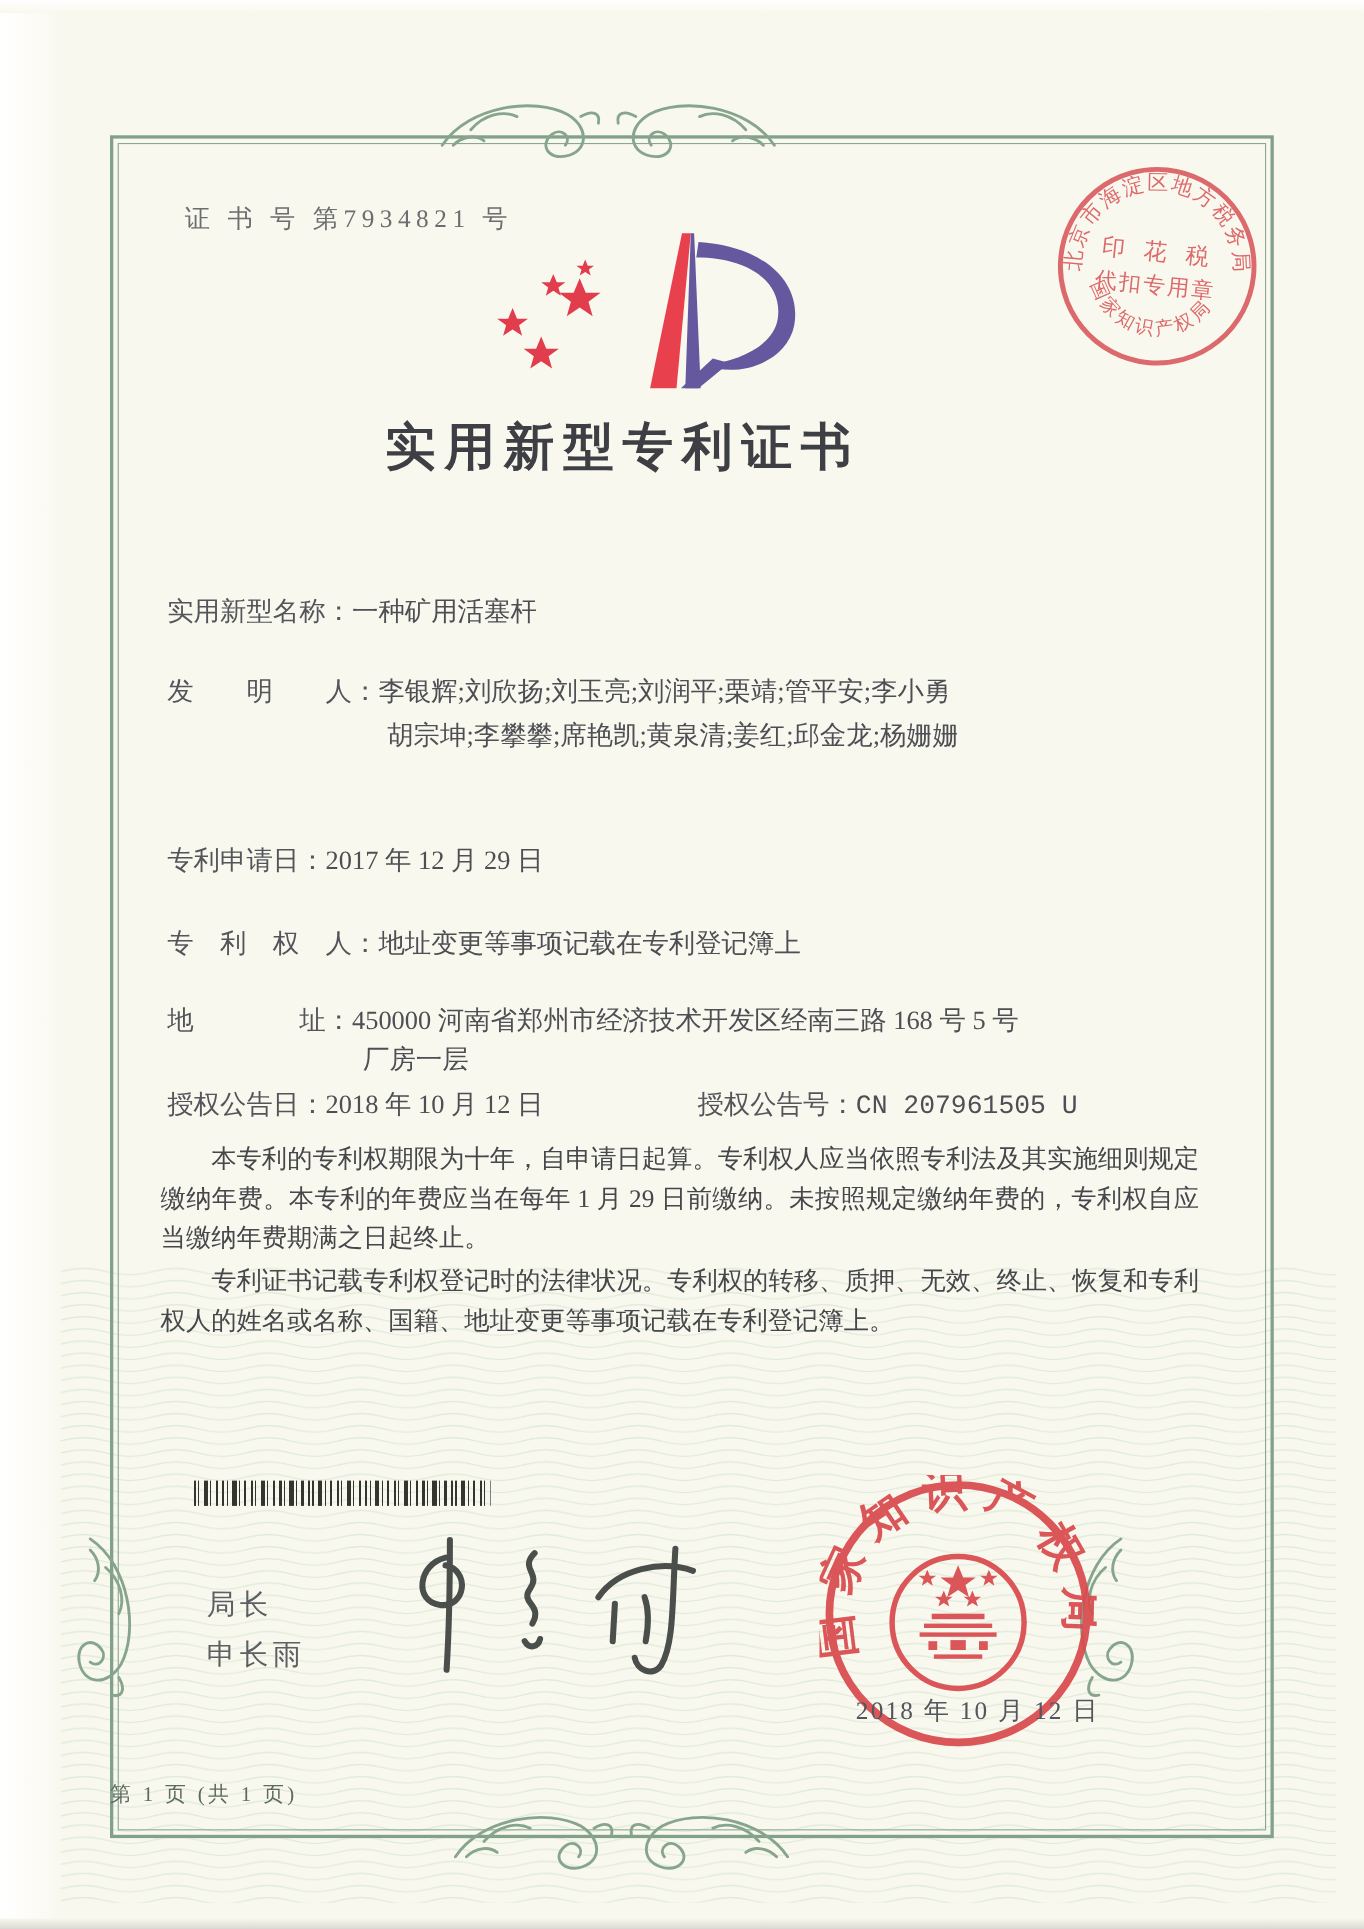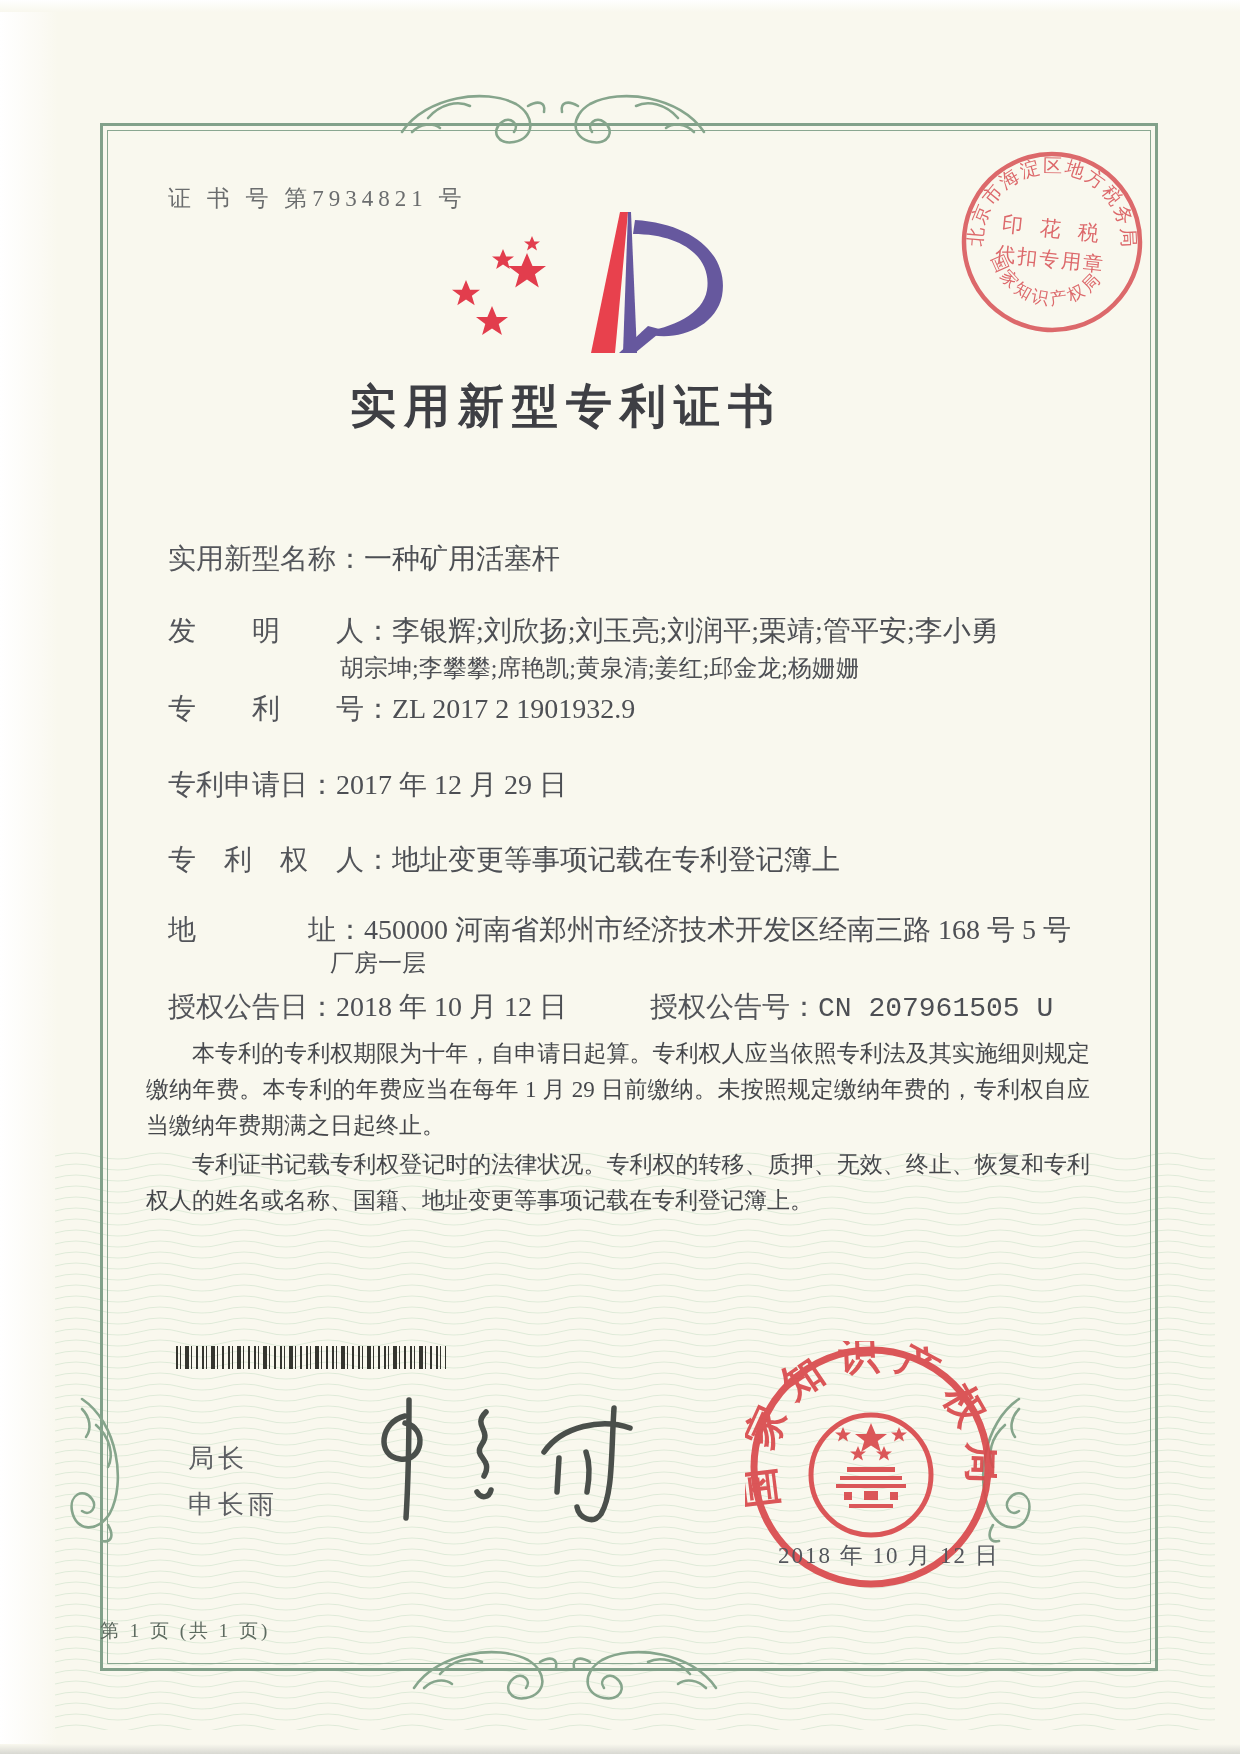--- a/index.html
+++ b/index.html
@@ -7,21 +7,21 @@
         font-family:"Liberation Serif","DejaVu Serif",serif;color:#4c4e52;}
   .scan-left{position:absolute;left:0;top:0;width:58px;height:100%;
              background:linear-gradient(90deg,#ffffff 0%,#fbfaf4 70%,#f9f8ee 100%);}
   .scan-top{position:absolute;left:0;top:0;width:100%;height:12px;background:linear-gradient(#ffffff,#f9f8ee);}
   .scan-bottom{position:absolute;left:0;bottom:0;width:100%;height:10px;background:linear-gradient(#f9f8ee,#d8d8d2);}
   .waves{position:absolute;left:55px;top:1150px;opacity:.55;}
   .frame{position:absolute;left:100px;top:123px;width:1052px;height:1542px;border:3px solid #82a18a;}
   .frame-inner{position:absolute;inset:4px;border:1px solid #8aa791;}
   .cert-no{position:absolute;left:168px;top:183px;font-size:23px;letter-spacing:5px;color:#6b6d6e;}
   .title{position:absolute;left:350px;top:364px;font-size:46px;font-weight:700;letter-spacing:8px;color:#3e3f44;margin-top:12px;}
-  .row{position:absolute;left:168px;font-size:28px;white-space:nowrap;color:#53555a;}
+  .row{position:absolute;left:152px;font-size:24px;white-space:nowrap;color:#53555a;}
   .row .val{color:#4d4f54;}
   .cont{position:absolute;font-size:24px;white-space:nowrap;color:#4d4f54;}
   .grant2{position:absolute;left:482px;top:0;font-family:Liberation Mono, monospace;}
   .body-text{position:absolute;left:146px;top:1036px;width:944px;font-size:23px;line-height:36px;
              color:#45474b;text-align:justify;}
   .body-text p{margin:0 0 3px 0;text-indent:2em;}
   .barcode{position:absolute;left:176px;top:1346px;width:270px;height:23px;
     background:repeating-linear-gradient(90deg,#35352f 0 2px,transparent 2px 4px,#35352f 4px 5px,
     transparent 5px 9px,#35352f 9px 13px,transparent 13px 15px,#35352f 15px 16px,transparent 16px 20px,
     #35352f 20px 22px,transparent 22px 26px);}
@@ -123,25 +123,22 @@
     <text x="0" y="24" text-anchor="middle" font-size="20" letter-spacing="2" fill="#d9565a">代扣专用章</text>
   </svg>
 
   <div class="row" style="top:540px">
     <span class="lbl">实用新型名称：</span><span class="val">一种矿用活塞杆</span>
   </div>
 
   <div class="row" style="top:612px">
     <span class="lbl">发　　明　　人：</span><span class="val">李银辉;刘欣扬;刘玉亮;刘润平;栗靖;管平安;李小勇</span>
   </div>
-  <div class="cont" style="left:340px;top:652px">胡宗坤;李攀攀;席艳凯;黄泉清;姜红;邱金龙;杨姗姗</div>
-
-  <div class="row" style="top:690px">
-    <span class="lbl">专　　利　　号：</span><span class="val">ZL 2017 2 1901932.9</span>
-  </div>
+  <div class="cont" style="left:352px;top:652px">胡宗坤;李攀攀;席艳凯;黄泉清;姜红;邱金龙;杨姗姗</div>
+
 
   <div class="row" style="top:766px">
     <span class="lbl">专利申请日：</span><span class="val">2017 年 12 月 29 日</span>
   </div>
 
   <div class="row" style="top:841px">
     <span class="lbl">专　利　权　人：</span><span class="val">地址变更等事项记载在专利登记簿上</span>
   </div>
 
   <div class="row" style="top:911px">

